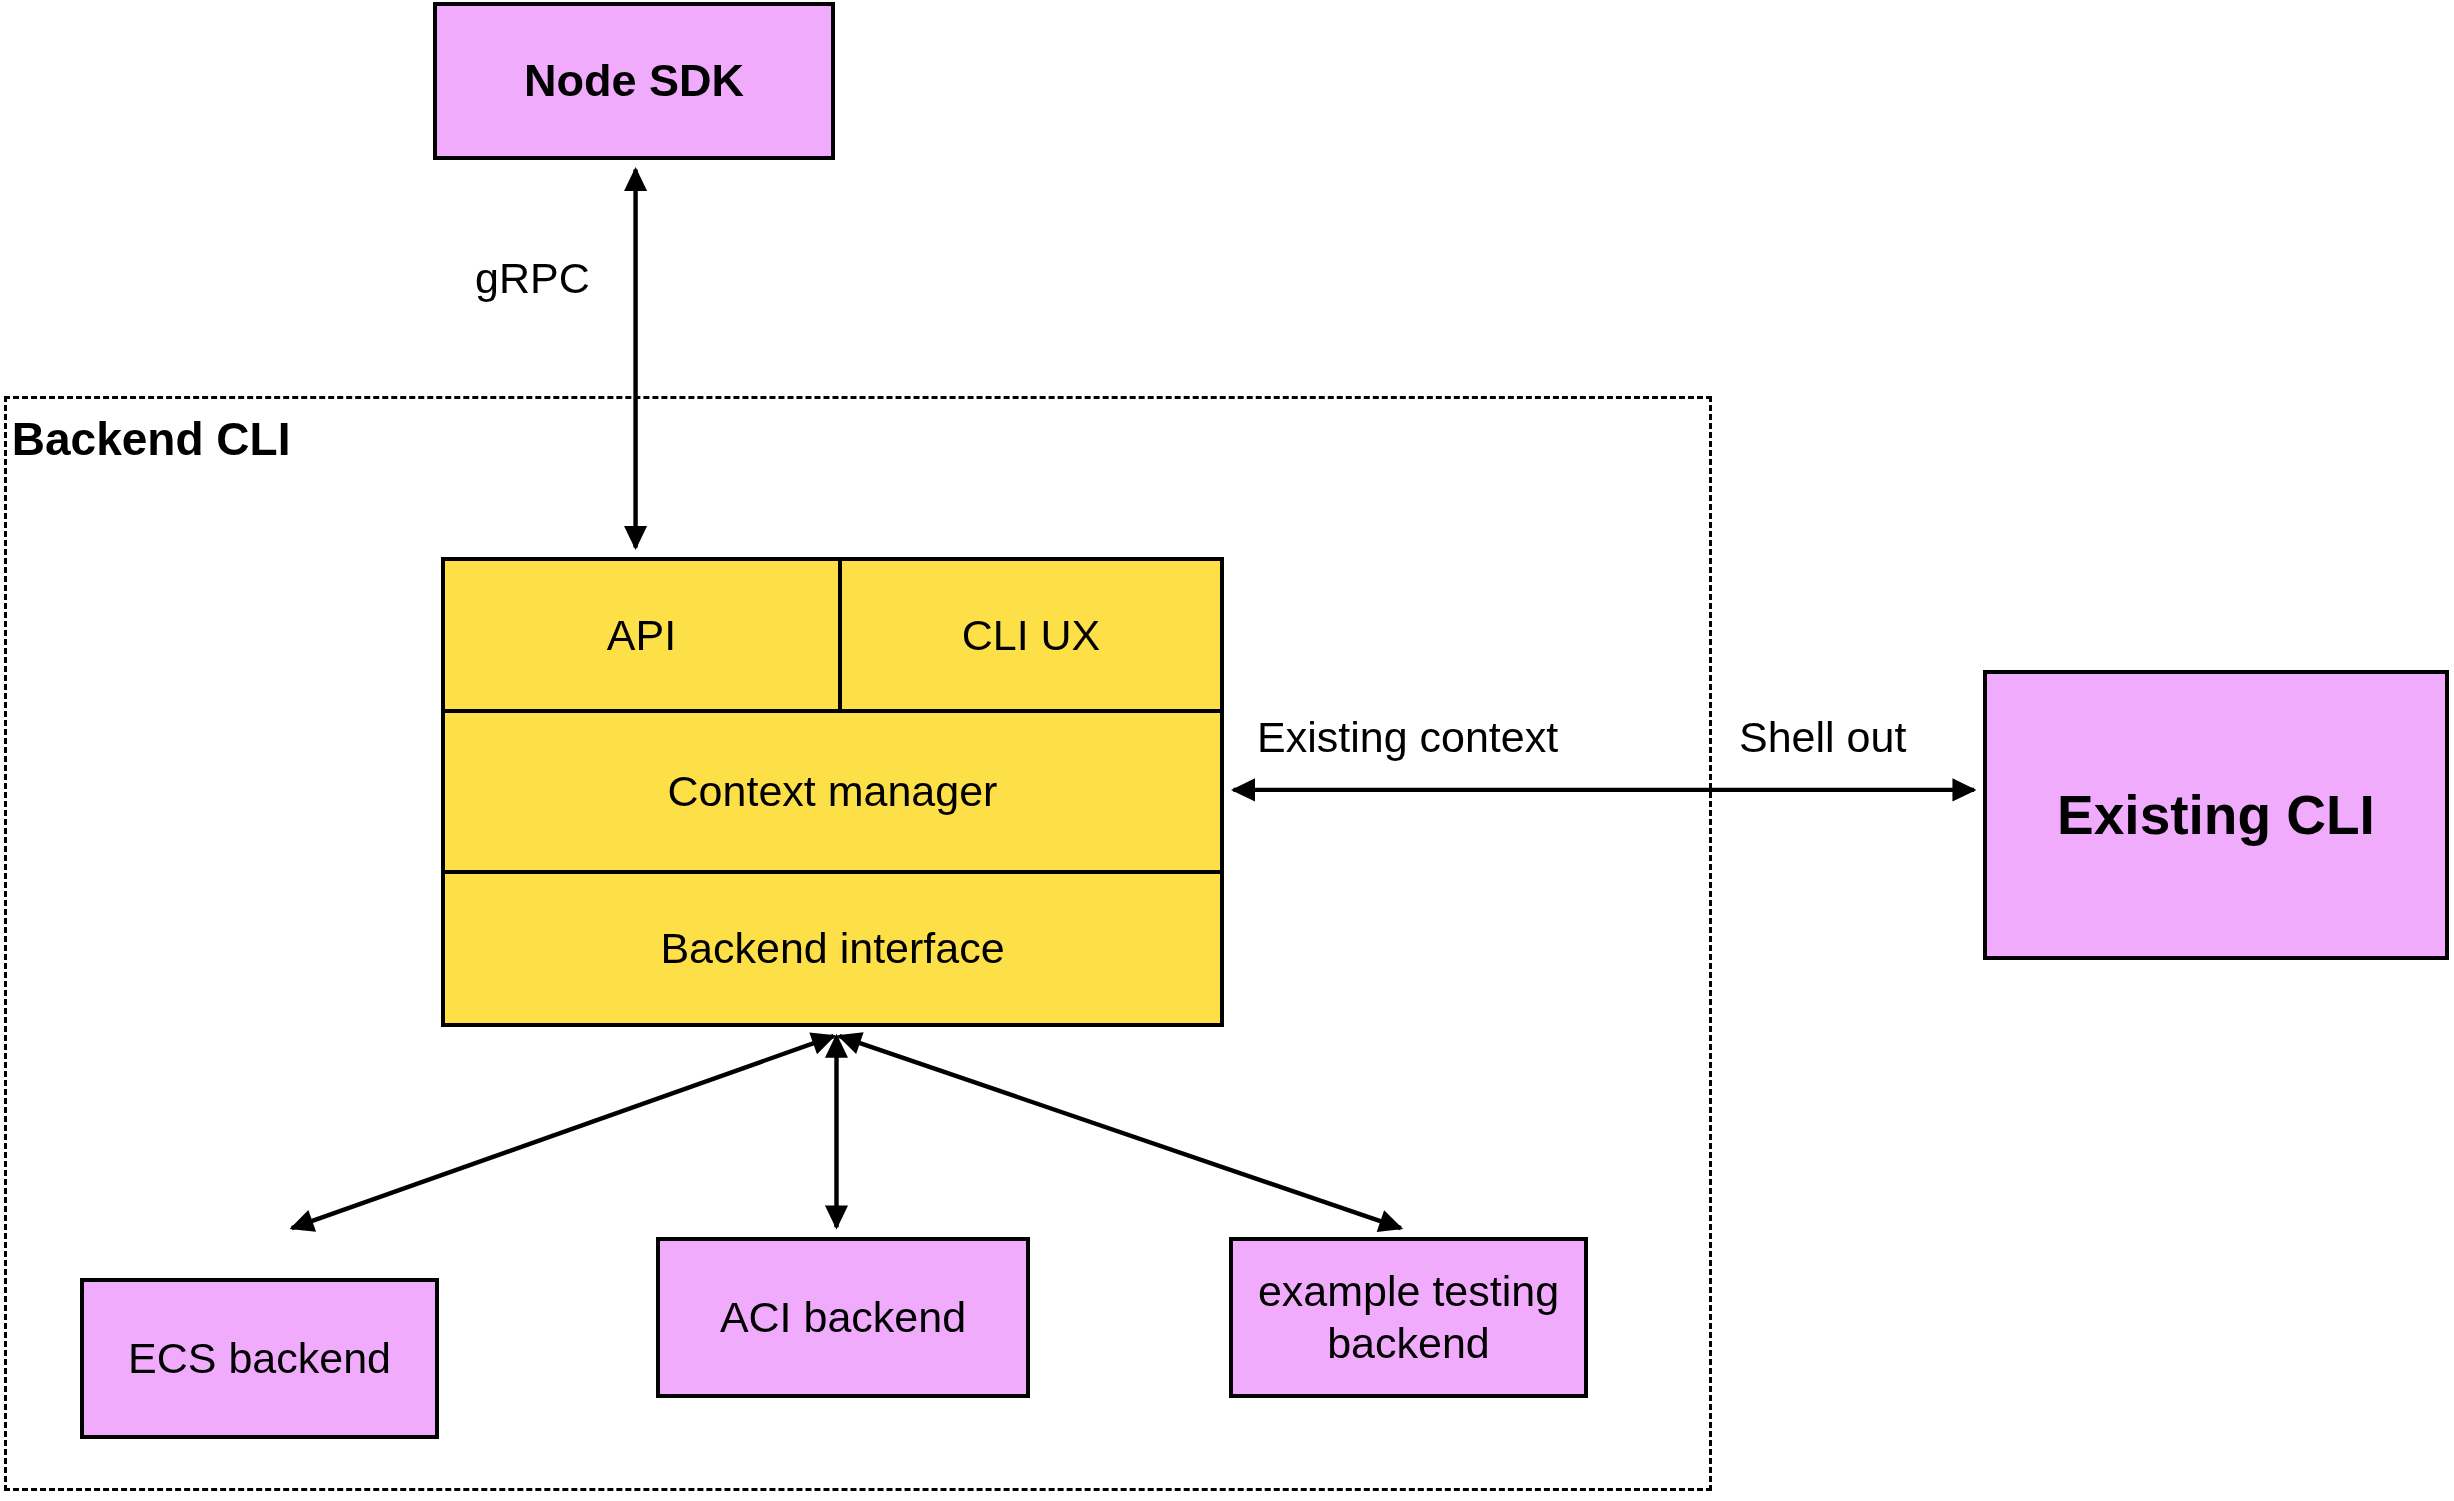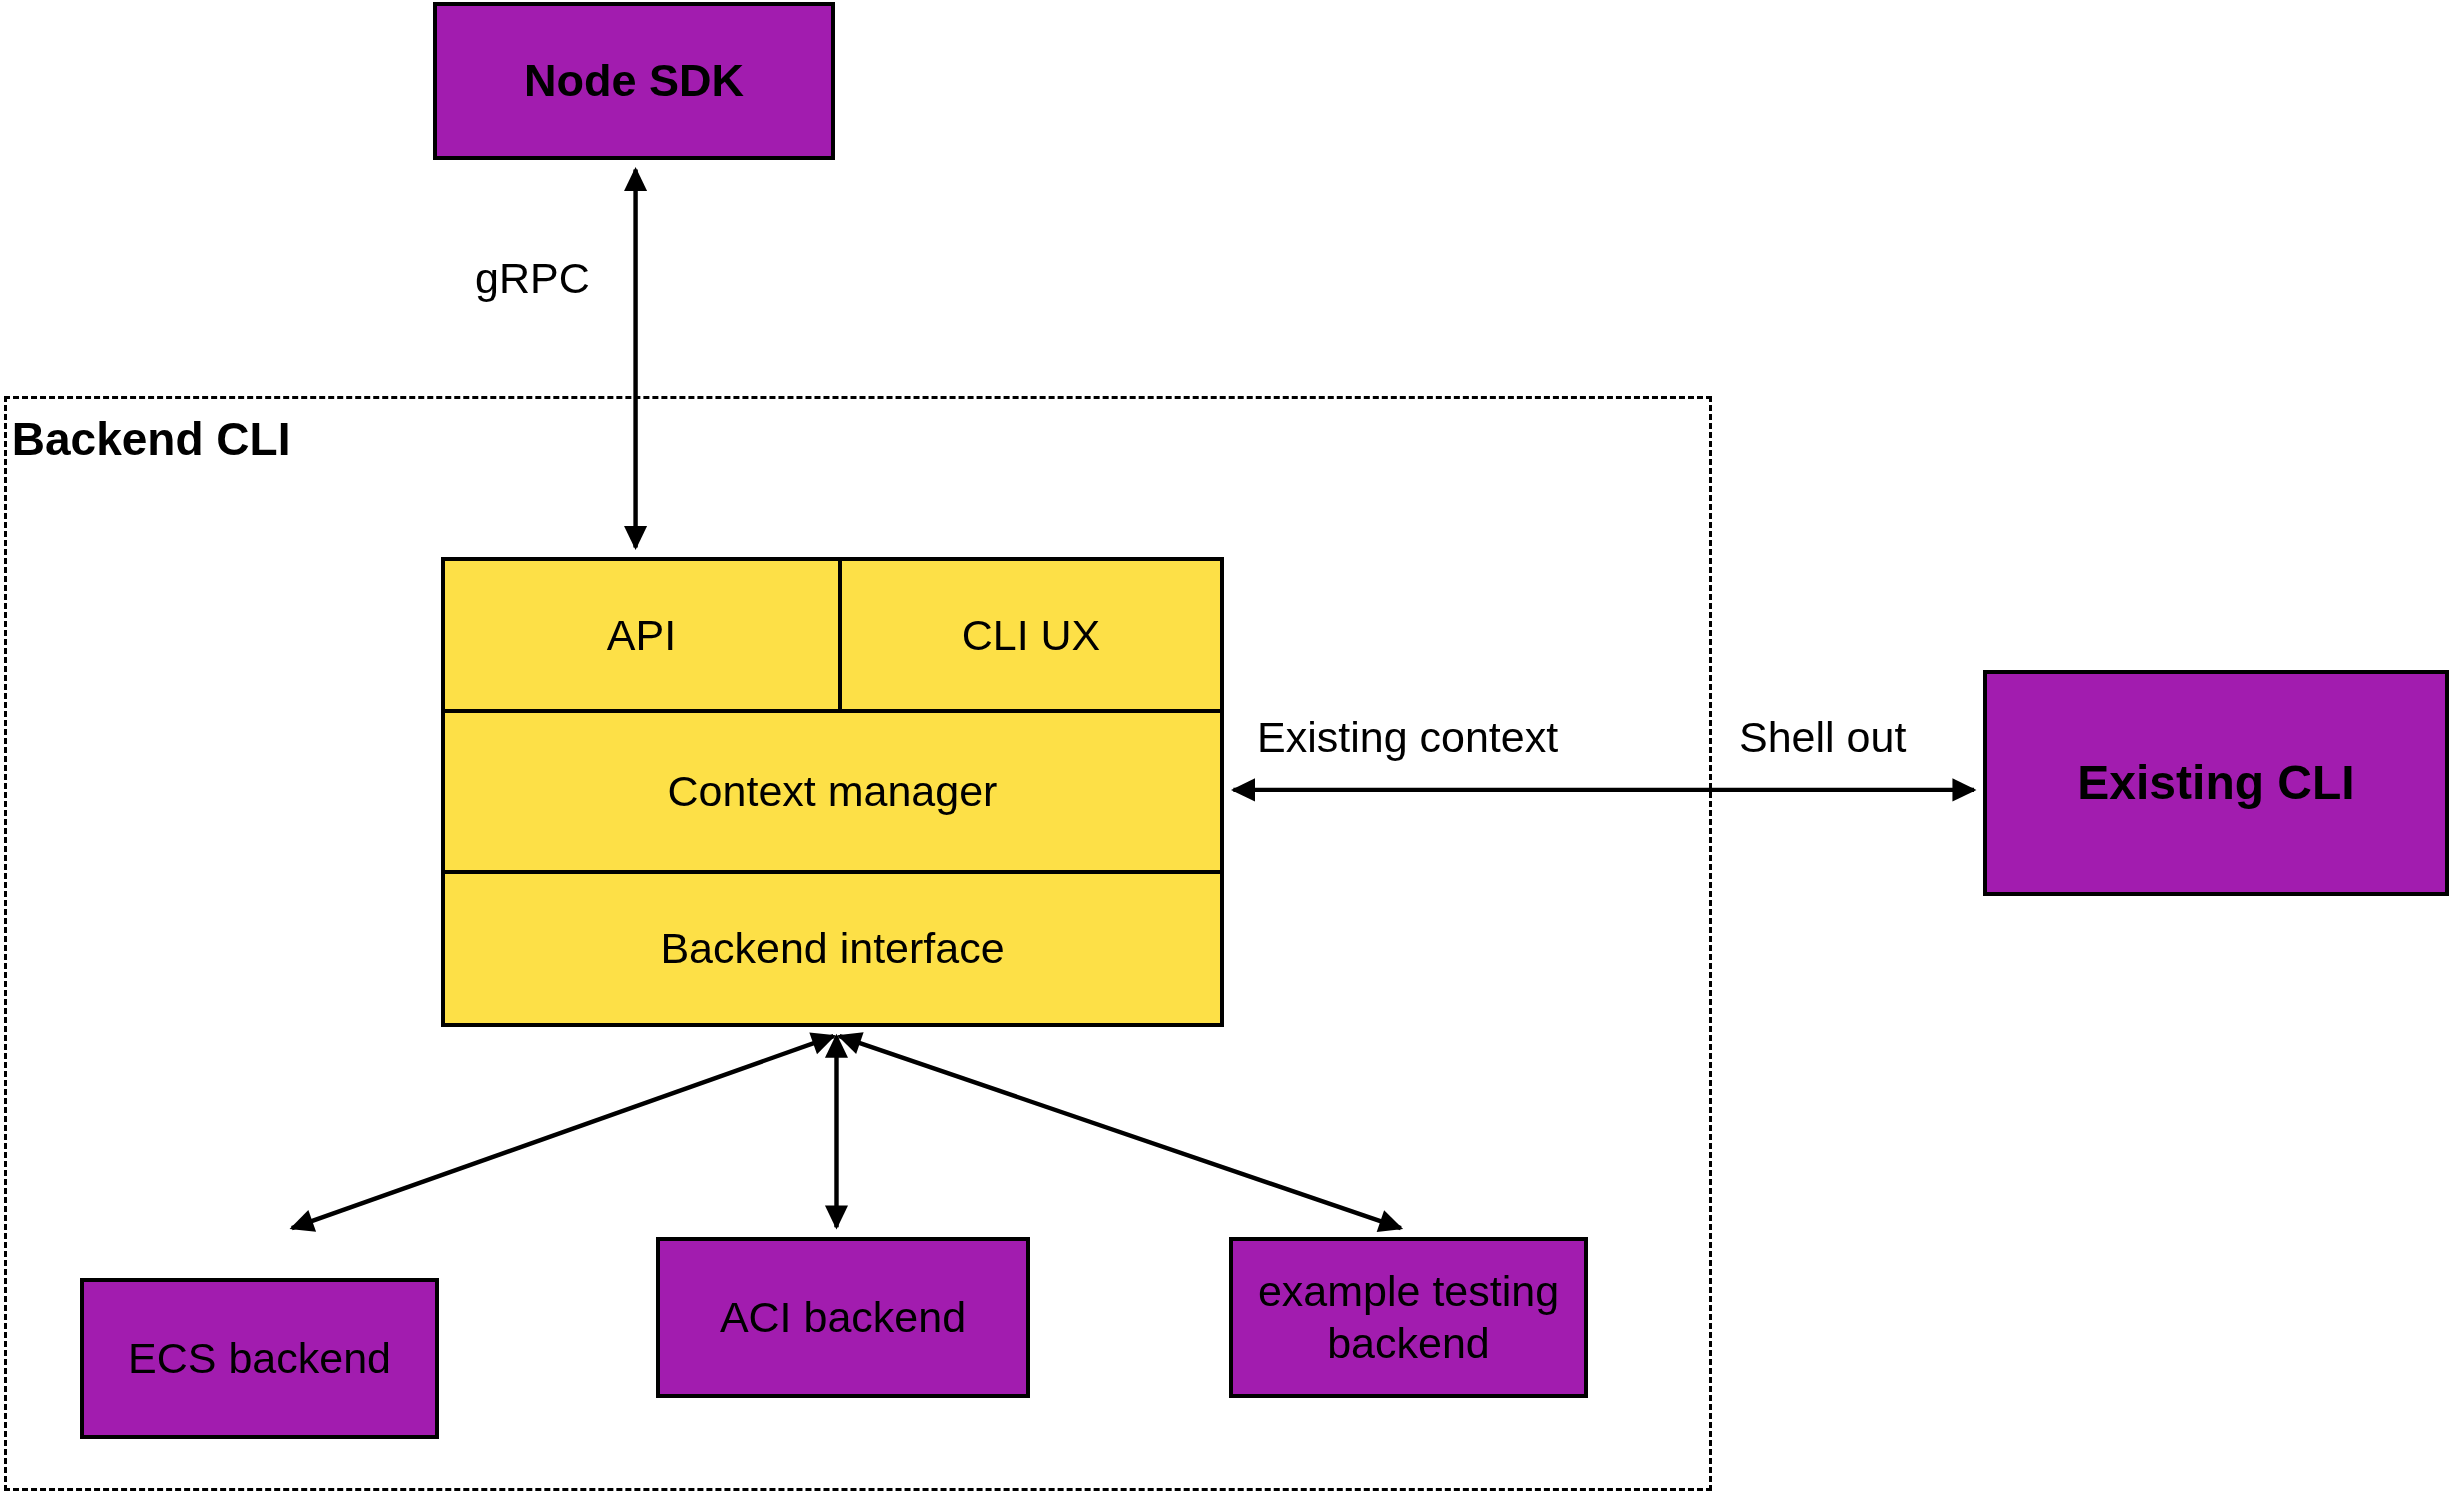--- a/index.html
+++ b/index.html
@@ -26,31 +26,31 @@
     left: 11.8px; top: 412px;
     font-size: 46px;
     font-weight: bold;
     white-space: nowrap;
   }
   
   .node {
     position: absolute;
     border: 4.9px solid #000000;
     box-sizing: border-box;
-    background: #a21caf;
+    background: #f0abfc;
     display: flex;
     align-items: center;
     justify-content: center;
     text-align: center;
     font-size: 43px;
     line-height: 1.2;
   }
   .bold { font-weight: bold; }
   .node-sdk   { left: 433px; top: 2px;    width: 402px; height: 158px; font-size: 45px; }
-  .existing-cli { left: 1983px; top: 670px; width: 466px; height: 226px; font-size: 48px; }
+  .existing-cli { left: 1983px; top: 670px; width: 466px; height: 290px; font-size: 55px; }
   .ecs        { left: 80px;   top: 1238px; width: 359px; height: 161px; margin-top: 40px; }
   .aci        { left: 656px;  top: 1237px; width: 374px; height: 161px; }
   .example    { left: 1229px; top: 1237px; width: 359px; height: 161px; padding: 0 5.9px; }
 
   
   .stack {
     position: absolute;
     left: 441px; top: 557px;
     width: 783px; height: 470px;
     border: 4.9px solid #000000;

